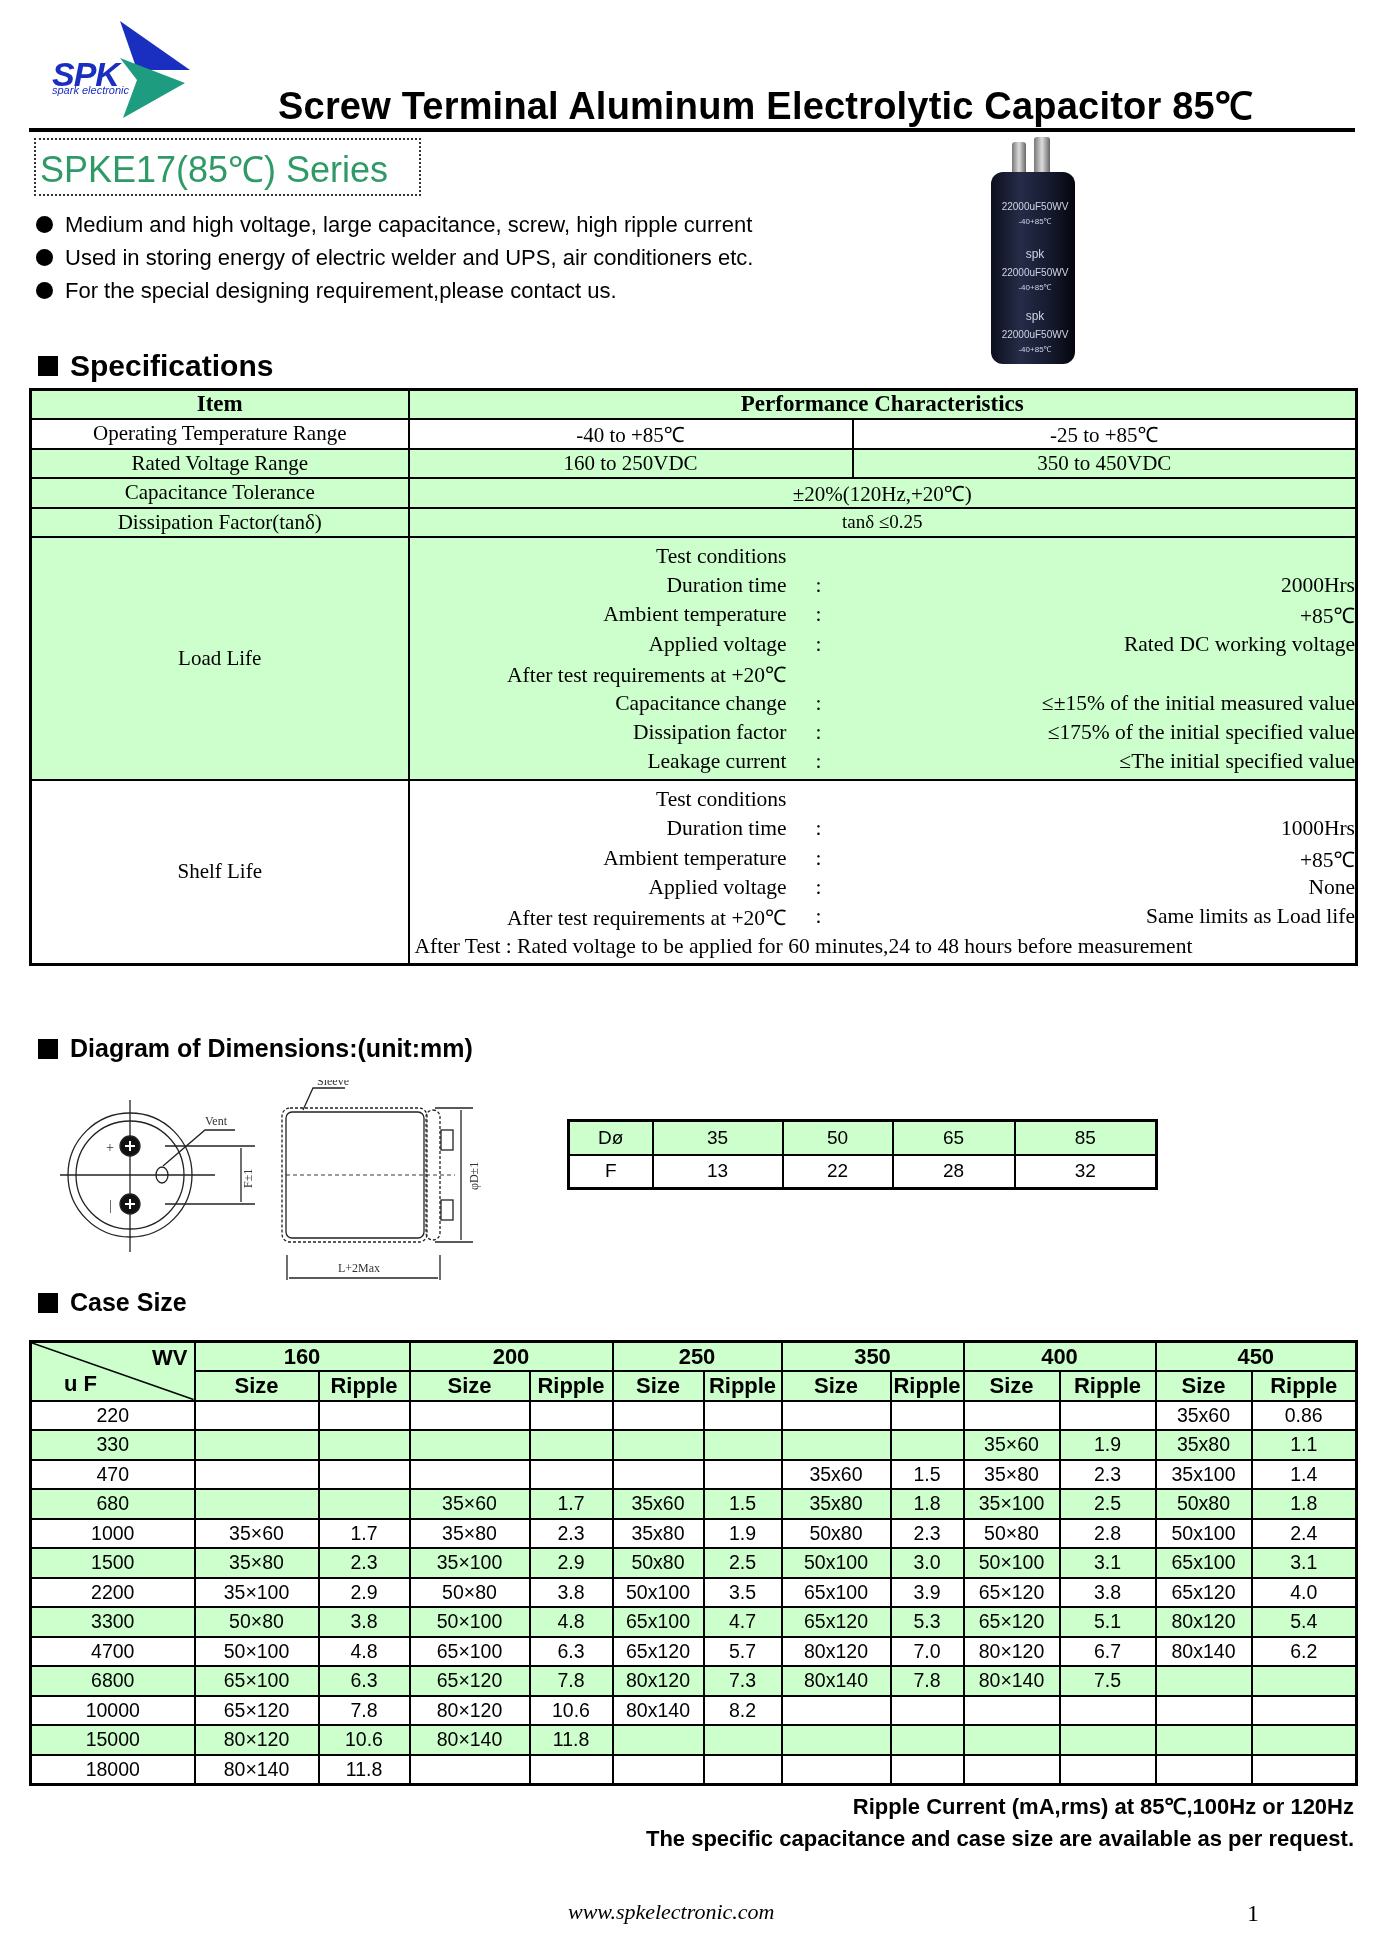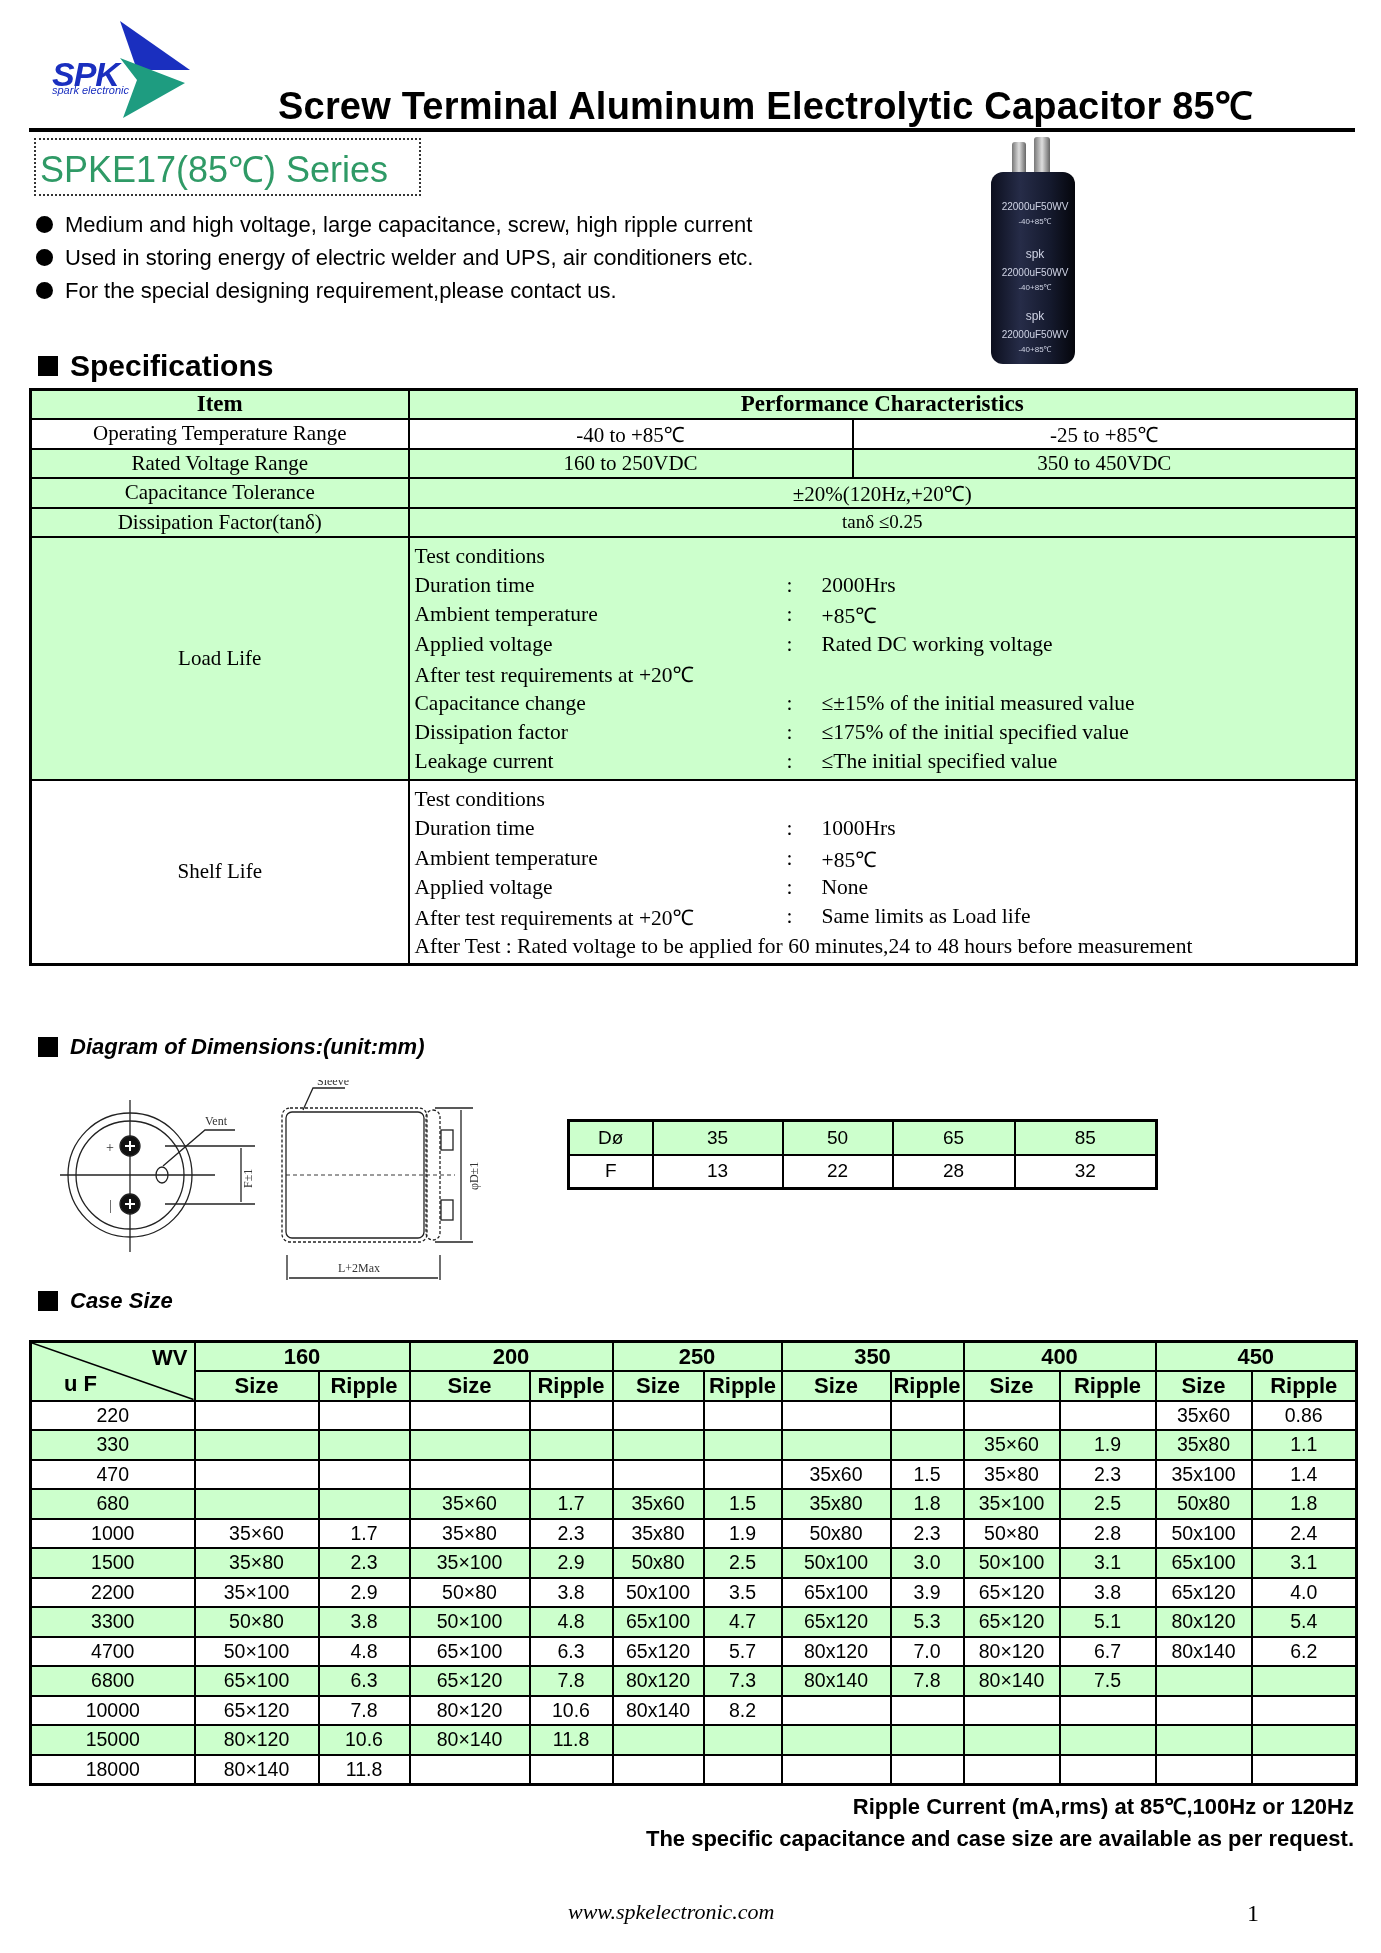--- a/index.html
+++ b/index.html
@@ -18,29 +18,29 @@
   #series-title { left: 40px; top: 144px; font-size: 36px; color: #2f9a66; white-space: nowrap; }
 
   #features { left: 36px; top: 208px; list-style: none; }
   #features li { height: 33px; font-size: 22px; line-height: 33px; white-space: nowrap; display: flex; align-items: center; }
   .bullet { display: inline-block; width: 17px; height: 17px; background: #000; border-radius: 50%; margin-right: 12px; }
 
   #product-photo { left: 985px; top: 132px; width: 95px; height: 235px; }
 
   .section-head { font-size: 30px; font-weight: bold; white-space: nowrap; display: flex; align-items: center; }
   .section-head .sq { display: inline-block; width: 20px; height: 20px; background: #000; margin-right: 12px; }
-  .section-head.sm { font-size: 22px; font-style: italic; }
+  .section-head.sm { font-size: 25px; }
 
   
   #spec-table { left: 29px; top: 388px; width: 1326px; border-collapse: collapse; border: 3px solid #000; table-layout: fixed; font-size: 21px; }
   #spec-table td { border: 2px solid #000; text-align: center; height: 29px; padding: 0; white-space: nowrap; font-family: Liberation Serif, serif; }
   .g { background: #ccffcc; }
   .w { background: #ffffff; }
   #spec-table .hdr { font-weight: bold; font-size: 23px; }
-  #spec-table td.life { text-align: left; vertical-align: top; padding: 4px 0 2px 5px; }
+  #spec-table td.life { text-align: right; vertical-align: top; padding: 4px 0 2px 5px; }
   .life-line { display: flex; height: 29.4px; align-items: center; font-size: 21.5px; white-space: nowrap; }
   .life-line .k { width: 372px; }
   .life-line .c { width: 35px; }
   .life-line .v { flex: 1; }
 
   
   #dim-drawing { left: 55px; top: 1080px; width: 510px; height: 200px; }
   #dim-table { left: 567px; top: 1119px; width: 588px; border-collapse: collapse; border: 3px solid #000; table-layout: fixed; font-size: 19px; }
   #dim-table td { border: 2px solid #000; height: 34px; text-align: center; padding: 0; }
 

